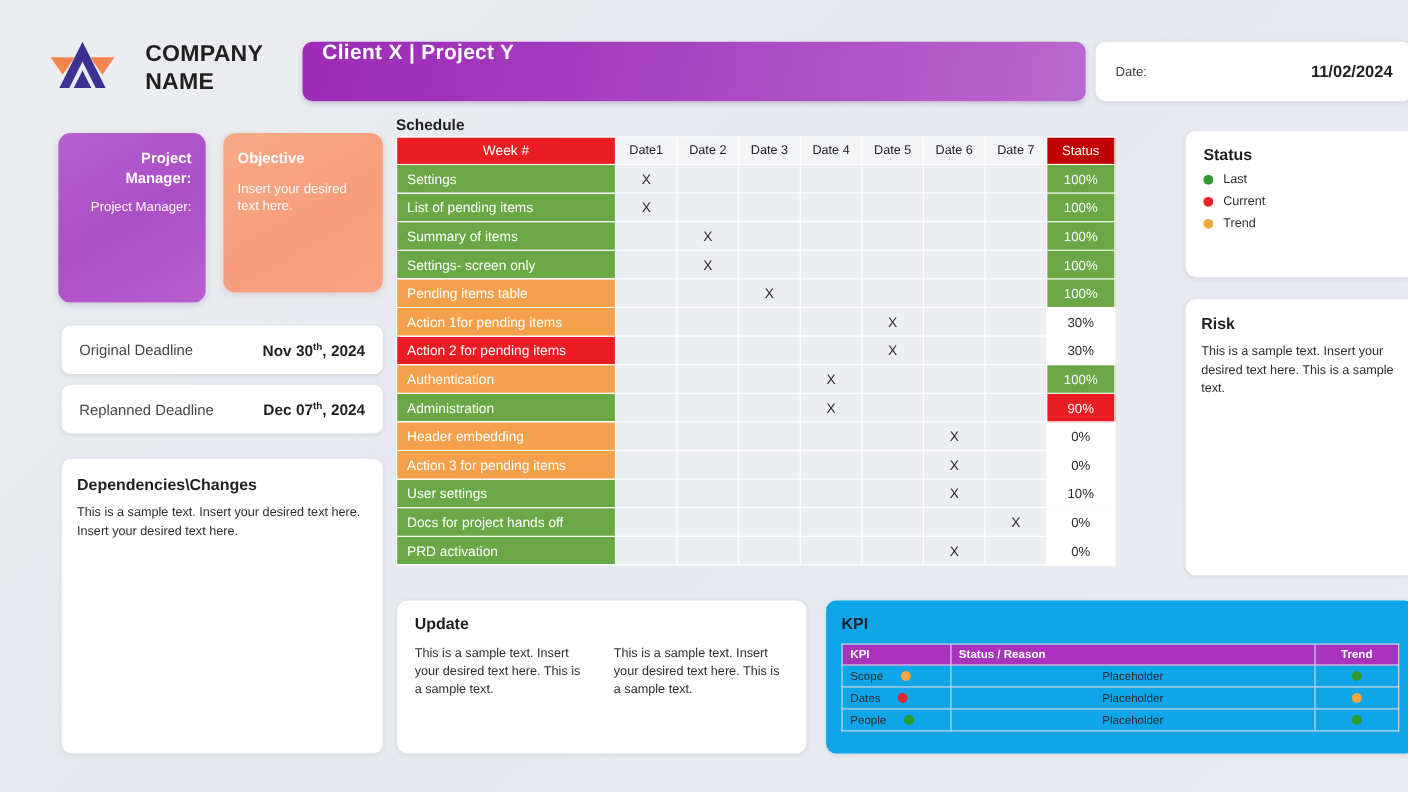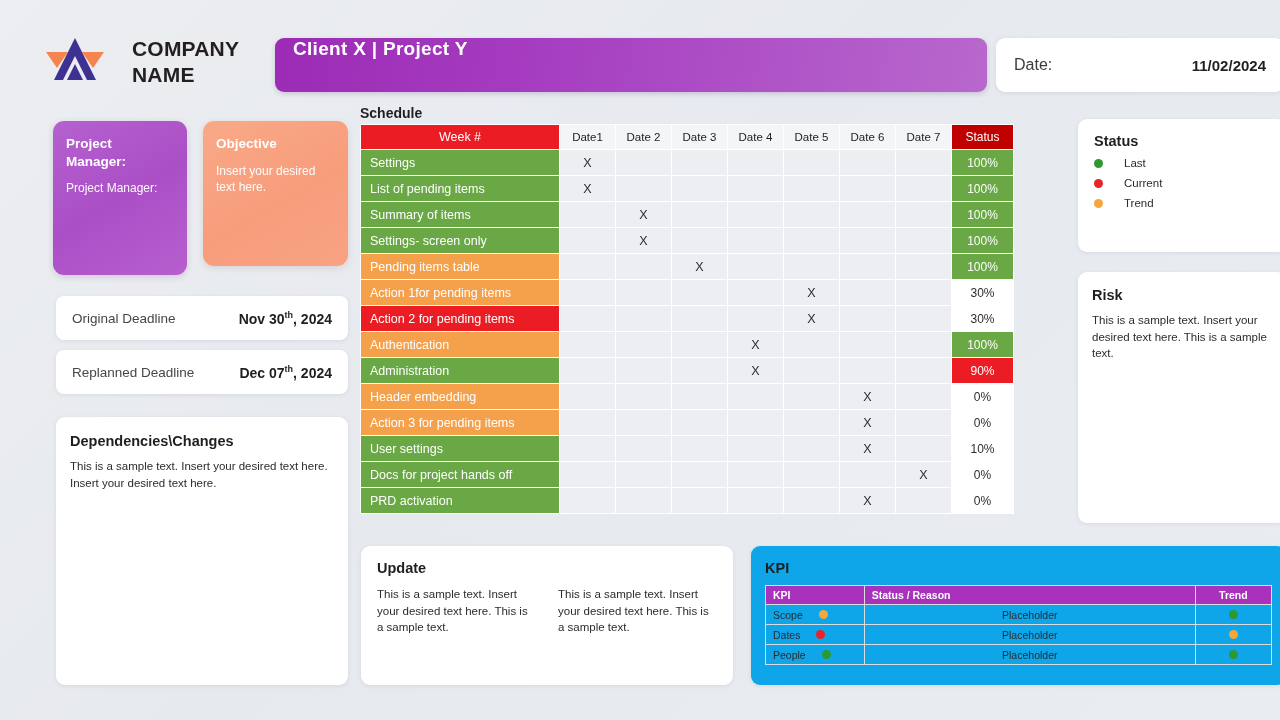--- a/index.html
+++ b/index.html
@@ -26,29 +26,30 @@
     box-shadow: 0 2px 5px rgba(90,60,120,.22);
     display: flex; padding-left: 18px;
   }
   .title-bar span { color: #fff; font-size: 19px; font-weight: bold; letter-spacing: .3px; }
   .date-card {
     position: absolute; left: 976px; top: 38px; width: 288px; height: 54px;
     background: #fff; border-radius: 9px; box-shadow: 0 1px 4px rgba(90,90,110,.13);
     display: flex; align-items: center; justify-content: space-between;
     padding: 0 18px;
   }
-  .date-label { font-size: 16px; color: #3b3b3f; }
+  .date-label { font-size: 12px; color: #3b3b3f; }
   .date-value { font-size: 15px; color: #231f20; font-weight: bold; }
 
   
   .pm-card {
     position: absolute; left: 33px; top: 121px; width: 134px; height: 154px;
     background: linear-gradient(150deg, #b561cf 0%, #ab4fc6 50%, #b75fcf 100%);
     border-radius: 11px; box-shadow: 0 2px 6px rgba(100,70,130,.2);
     padding: 14px 13px;
+    text-align: right;
   }
   .obj-card {
     position: absolute; left: 183px; top: 121px; width: 145px; height: 145px;
     background: linear-gradient(150deg, #f9a987 0%, #f79d7c 55%, #f8a383 100%);
     border-radius: 11px; box-shadow: 0 2px 6px rgba(150,100,80,.18);
     padding: 14px 13px;
   }
   .card-h { color: #fff; font-weight: bold; font-size: 13.5px; line-height: 1.3; }
   .card-b { color: #ffffff; font-size: 12px; line-height: 1.35; margin-top: 10px; opacity: .97; }
 
@@ -112,21 +113,21 @@
   }
   .s-green { background: #69a845; color: #fff; border-color: #69a845; }
   .s-red   { background: #ec1c24; color: #fff; border-color: #ec1c24; }
 
   
   .status-card {
     position: absolute; left: 1058px; top: 119px; width: 208px; height: 133px;
     background: #fff; border-radius: 9px; box-shadow: 0 1px 4px rgba(90,90,110,.12);
     padding: 14px 16px;
   }
-  .legend-row { display: flex; align-items: center; margin-top: 8px; gap: 12px; }
+  .legend-row { display: flex; align-items: center; margin-top: 8px; }
   .dot { width: 9px; height: 9px; border-radius: 50%; margin-right: 9px; flex: none; }
   .legend-label { font-size: 11.5px; color: #2c2c2f; }
 
   .risk-card {
     position: absolute; left: 1058px; top: 272px; width: 208px; height: 251px;
     background: #fff; border-radius: 9px; box-shadow: 0 1px 4px rgba(90,90,110,.12);
     padding: 15px 14px;
   }
 
   

